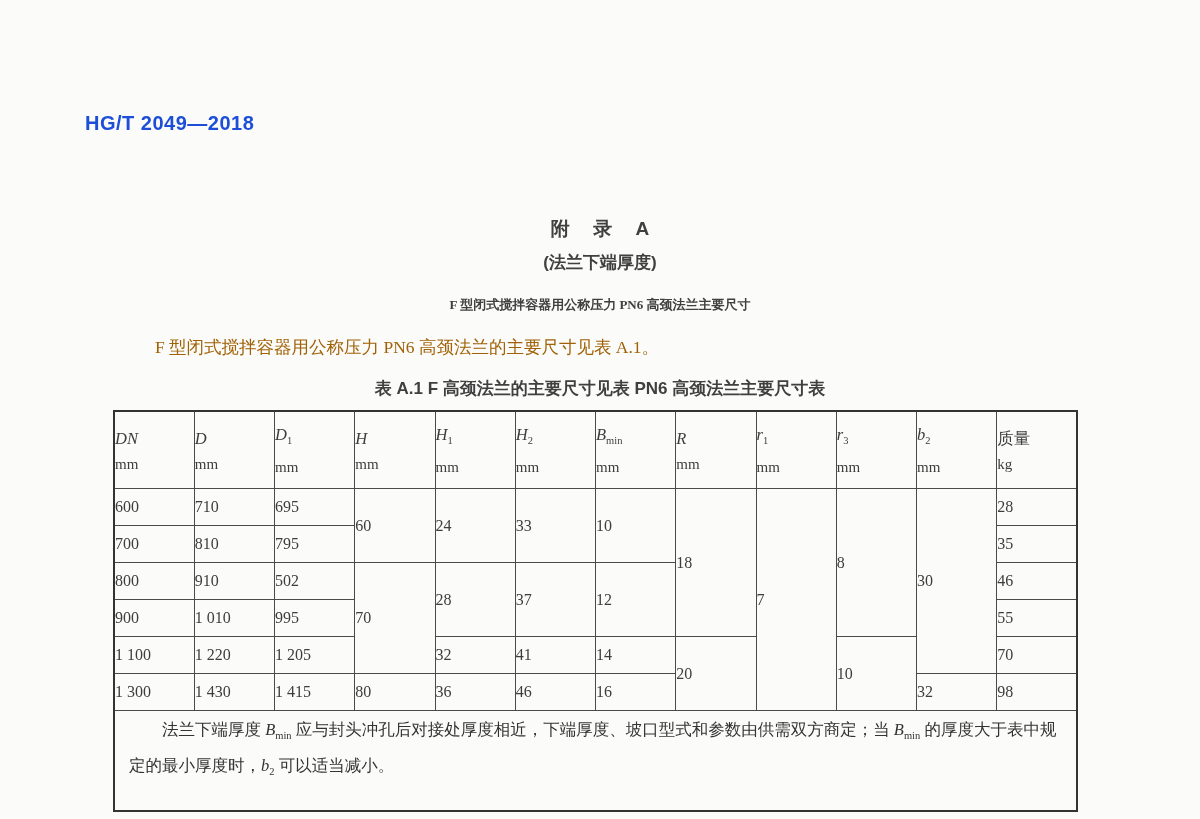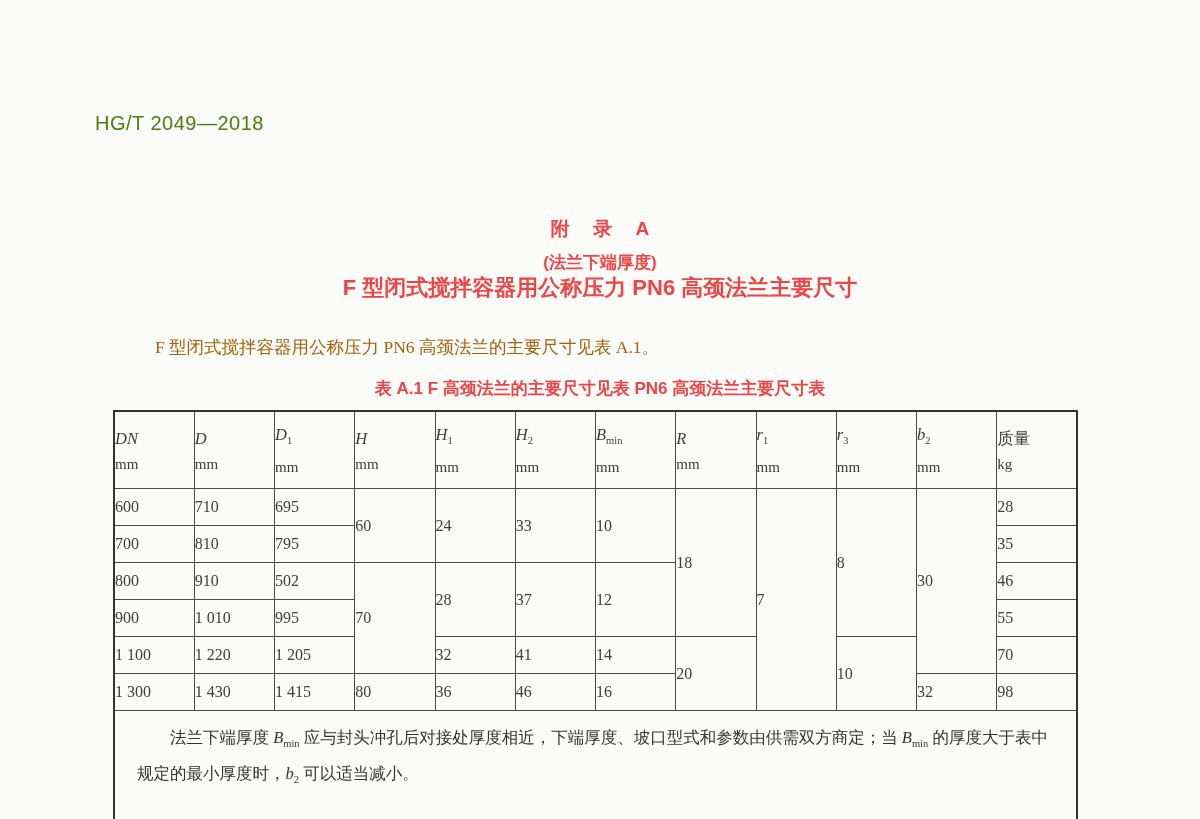--- a/index.html
+++ b/index.html
@@ -12,53 +12,53 @@
     font-family: "Liberation Serif", "DejaVu Serif", serif;
     color: #3a3a3a;
     position: relative;
   }
   .page {
     position: absolute;
     inset: 0;
   }
   .doc-number {
     position: absolute;
-    left: 95px;
+    left: 85px;
     top: 112px;
     font-family: "Liberation Sans", "DejaVu Sans", sans-serif;
-    font-weight: normal;
+    font-weight: bold;
     font-size: 20px;
     letter-spacing: 0.5px;
-    color: #4d7c0f;
+    color: #1d4ed8;
   }
   .center-line {
     position: absolute;
     left: 0;
     width: 1200px;
     text-align: center;
-    color: #ef4444;
+    color: #404040;
   }
   .appendix-label {
     top: 216px;
     font-family: "Liberation Sans", "DejaVu Sans", sans-serif;
     font-weight: bold;
     font-size: 19px;
     word-spacing: 18px;
   }
   .appendix-type {
     top: 251px;
     font-family: "Liberation Sans", "DejaVu Sans", sans-serif;
     font-weight: bold;
     font-size: 17px;
   }
   .appendix-title {
-    top: 273px;
-    font-family: Liberation Sans, sans-serif;
-    font-weight: bold;
-    font-size: 22px;
+    top: 296px;
+    font-family: Liberation Serif, serif;
+    font-weight: bold;
+    font-size: 13px;
   }
   .intro {
     position: absolute;
     left: 155px;
     top: 335px;
     font-size: 17.5px;
     color: #a16207;
   }
   .table-caption {
     top: 377px;
@@ -106,21 +106,21 @@
   .hdr-unit {
     font-size: 15px;
     line-height: 16px;
   }
   tr.footnote-row td {
     text-align: left;
     height: 74px;
     vertical-align: middle;
   }
   .fn {
-    margin: 8px;
+    margin: 0;
     padding: 4px 14px 22px 14px;
     font-size: 16.5px;
     line-height: 30px;
     text-indent: 2em;
     color: #333;
   }
   .fn .var { font-style: italic; }
 </style>
 </head>
 <body>

